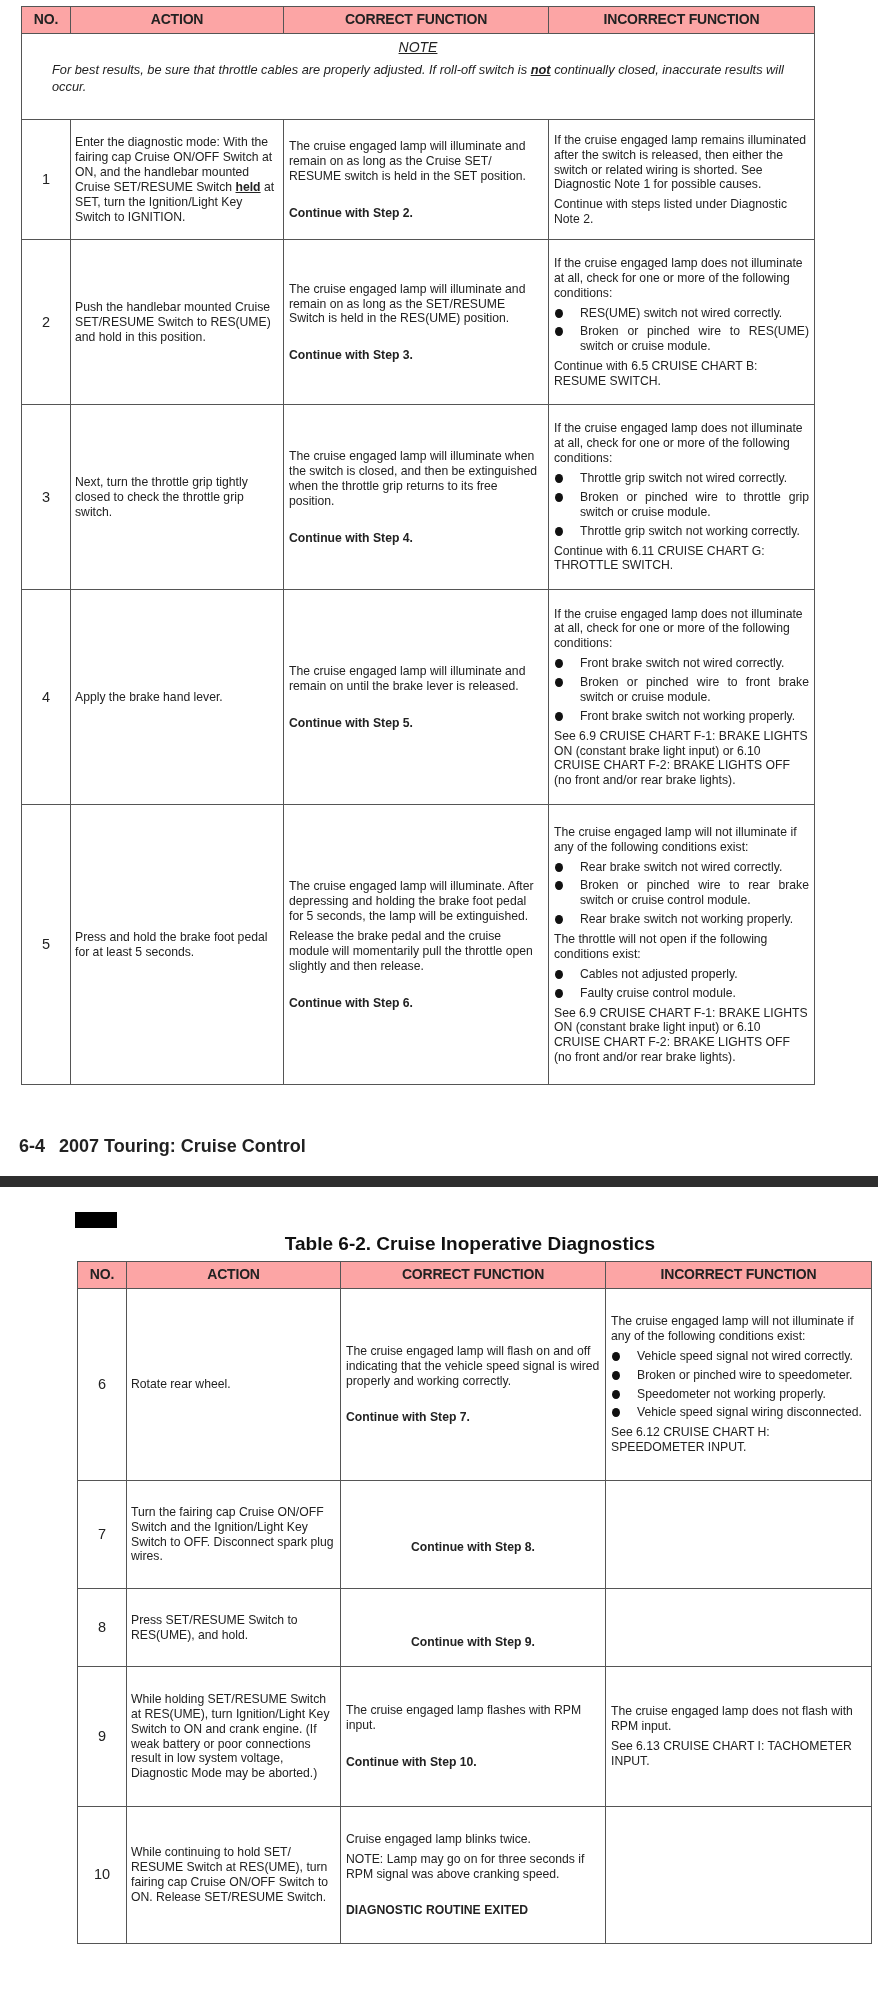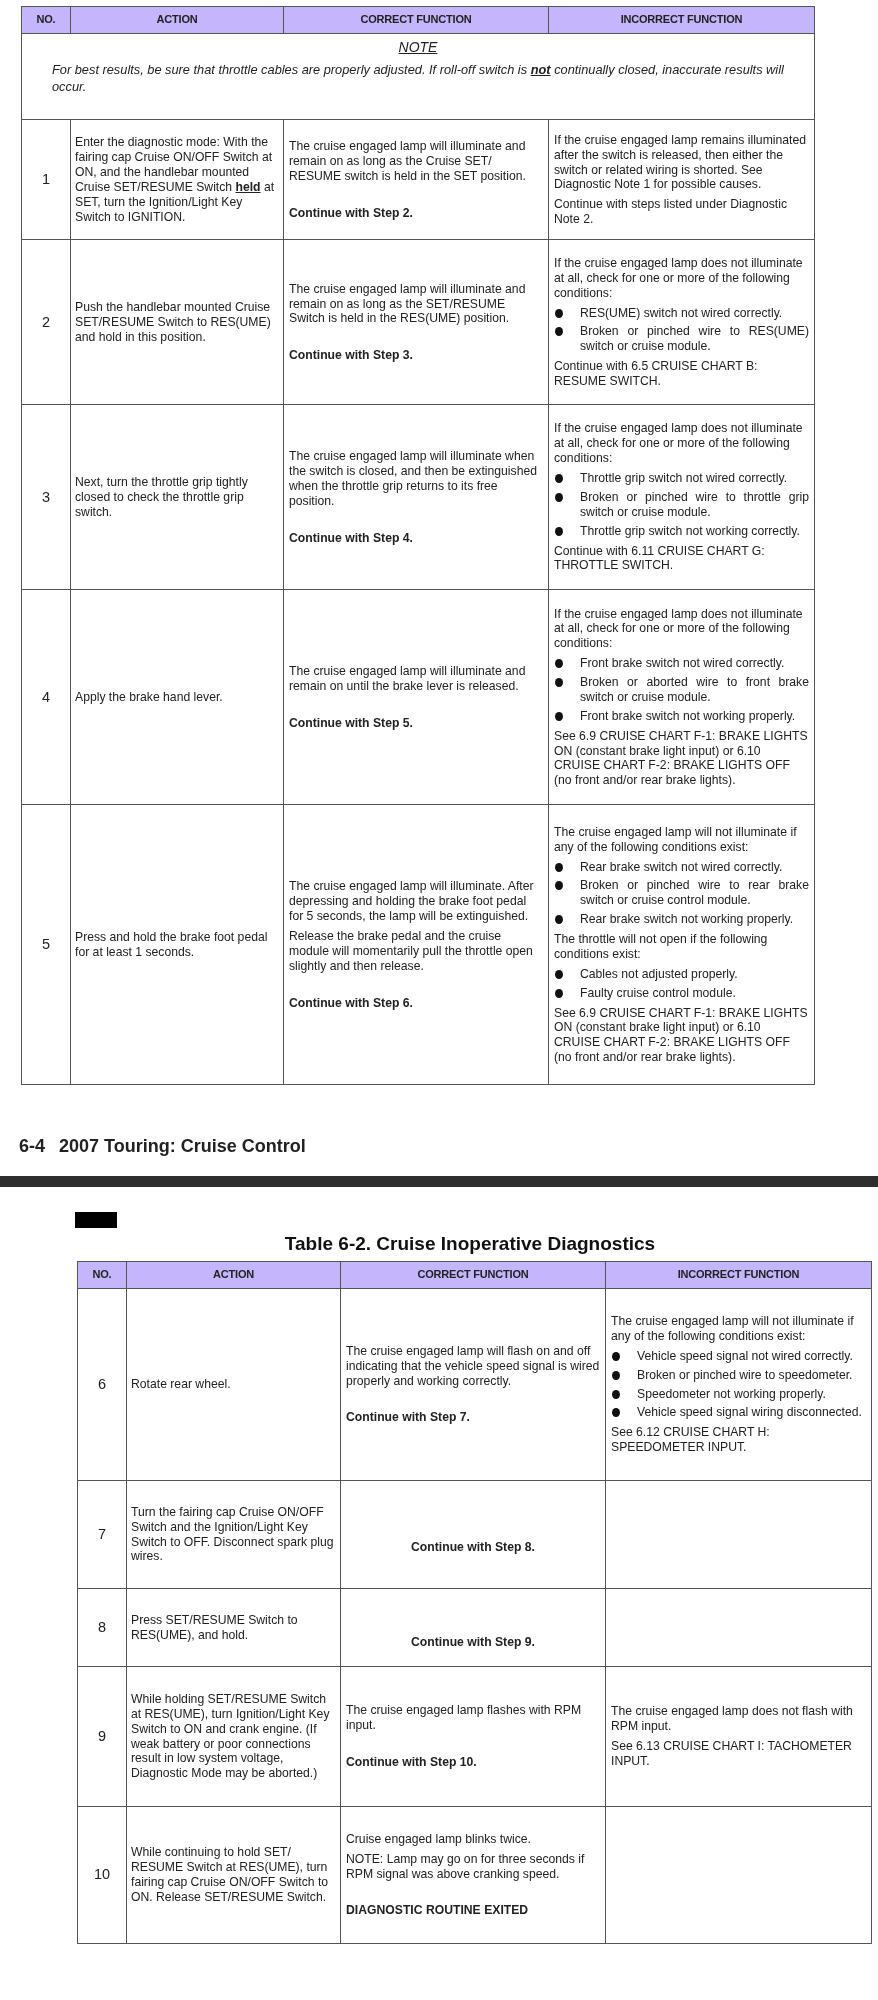--- a/index.html
+++ b/index.html
@@ -1,21 +1,21 @@
 <!DOCTYPE html>
 <html><head>
 <meta charset="utf-8">
 <style>
   html, body { margin:0; padding:0; background:#fff; }
   body { width:878px; height:2000px; position:relative; overflow:hidden;
          font-family:"Liberation Sans", sans-serif; color:#222; }
   table.diag { position:absolute; border-collapse:collapse; table-layout:fixed;
                font-family:"Liberation Sans", sans-serif; font-size:12.2px; line-height:1.22; color:#222; }
   table.diag td, table.diag th { border:1px solid #555; vertical-align:middle; padding:0 5px; }
-  table.diag thead th { background:#c4b5fd; font-weight:bold; font-size:11px; text-align:center; height:26px; padding:0; letter-spacing:-0.2px; }
+  table.diag thead th { background:#fca5a5; font-weight:bold; font-size:14px; text-align:center; height:26px; padding:0; letter-spacing:-0.2px; }
   table.diag td.no { text-align:center; font-size:14.5px; padding:0; }
   table.diag td.action { padding-left:4px; padding-right:3px;margin-left:18px; }
   table.diag p { margin:0 0 5px 0; }
   table.diag p:last-child { margin-bottom:0; }
   .cont { font-weight:bold; margin-top:22px !important; }
   .cont.tight { margin-top:0 !important;text-align:center; }
   ul.bul { list-style:none; margin:3px 0 5px 0; padding:0; }
   ul.bul li { position:relative; padding-left:26px; margin-bottom:4px; text-align:justify; }
   ul.bul li:last-child { margin-bottom:3px; }
   ul.bul li .dot { position:absolute; left:1px; top:3px; width:8px; height:9px; border-radius:50%; background:#111; }
@@ -106,30 +106,30 @@
       <td class="no">4</td>
       <td class="action">Apply the brake hand lever.</td>
       <td>
         <p>The cruise engaged lamp will illuminate and remain on until the brake lever is released.</p>
         <p class="cont">Continue with Step 5.</p>
       </td>
       <td>
         <p>If the cruise engaged lamp does not illuminate at all, check for one or more of the following conditions:</p>
         <ul class="bul">
           <li><span class="dot"></span><span>Front brake switch not wired correctly.</span></li>
-          <li><span class="dot"></span><span>Broken or aborted wire to front brake switch or cruise module.</span></li>
+          <li><span class="dot"></span><span>Broken or pinched wire to front brake switch or cruise module.</span></li>
           <li><span class="dot"></span><span>Front brake switch not working properly.</span></li>
         </ul>
         <p>See 6.9 CRUISE CHART F-1: BRAKE LIGHTS ON (constant brake light input) or 6.10 CRUISE CHART F-2: BRAKE LIGHTS OFF (no front and/or rear brake lights).</p>
       </td>
     </tr>
 
     <tr style="height:280px">
       <td class="no">5</td>
-      <td class="action">Press and hold the brake foot pedal for at least 1 seconds.</td>
+      <td class="action">Press and hold the brake foot pedal for at least 5 seconds.</td>
       <td>
         <p>The cruise engaged lamp will illuminate. After depressing and holding the brake foot pedal for 5 seconds, the lamp will be extinguished.</p>
         <p>Release the brake pedal and the cruise module will momentarily pull the throttle open slightly and then release.</p>
         <p class="cont">Continue with Step 6.</p>
       </td>
       <td>
         <p>The cruise engaged lamp will not illuminate if any of the following conditions exist:</p>
         <ul class="bul">
           <li><span class="dot"></span><span>Rear brake switch not wired correctly.</span></li>
           <li><span class="dot"></span><span>Broken or pinched wire to rear brake switch or cruise control module.</span></li>

